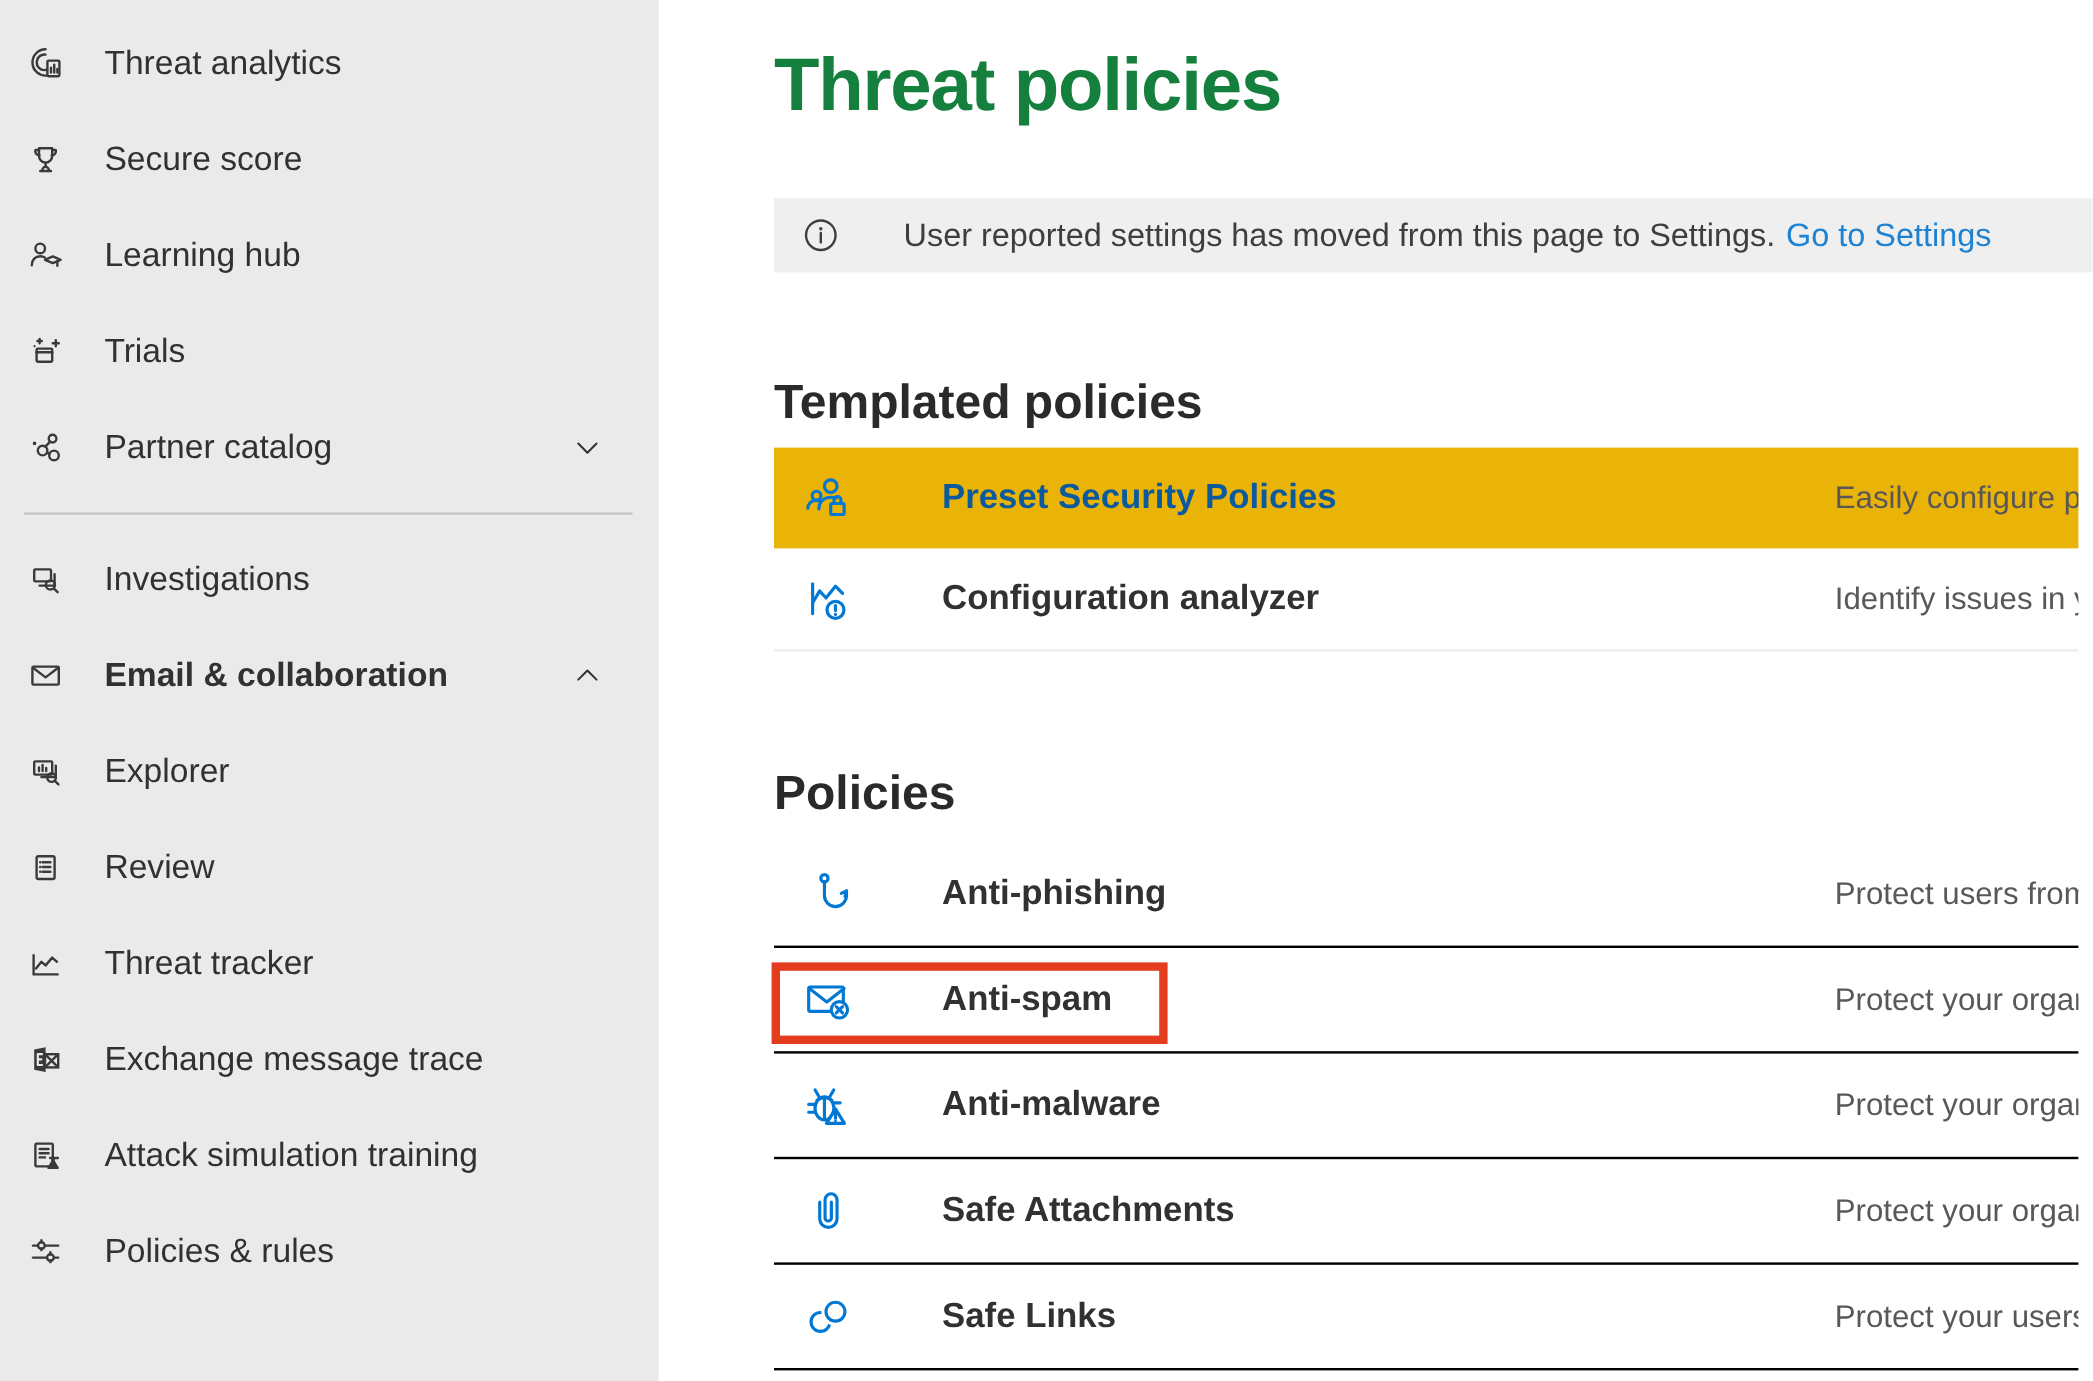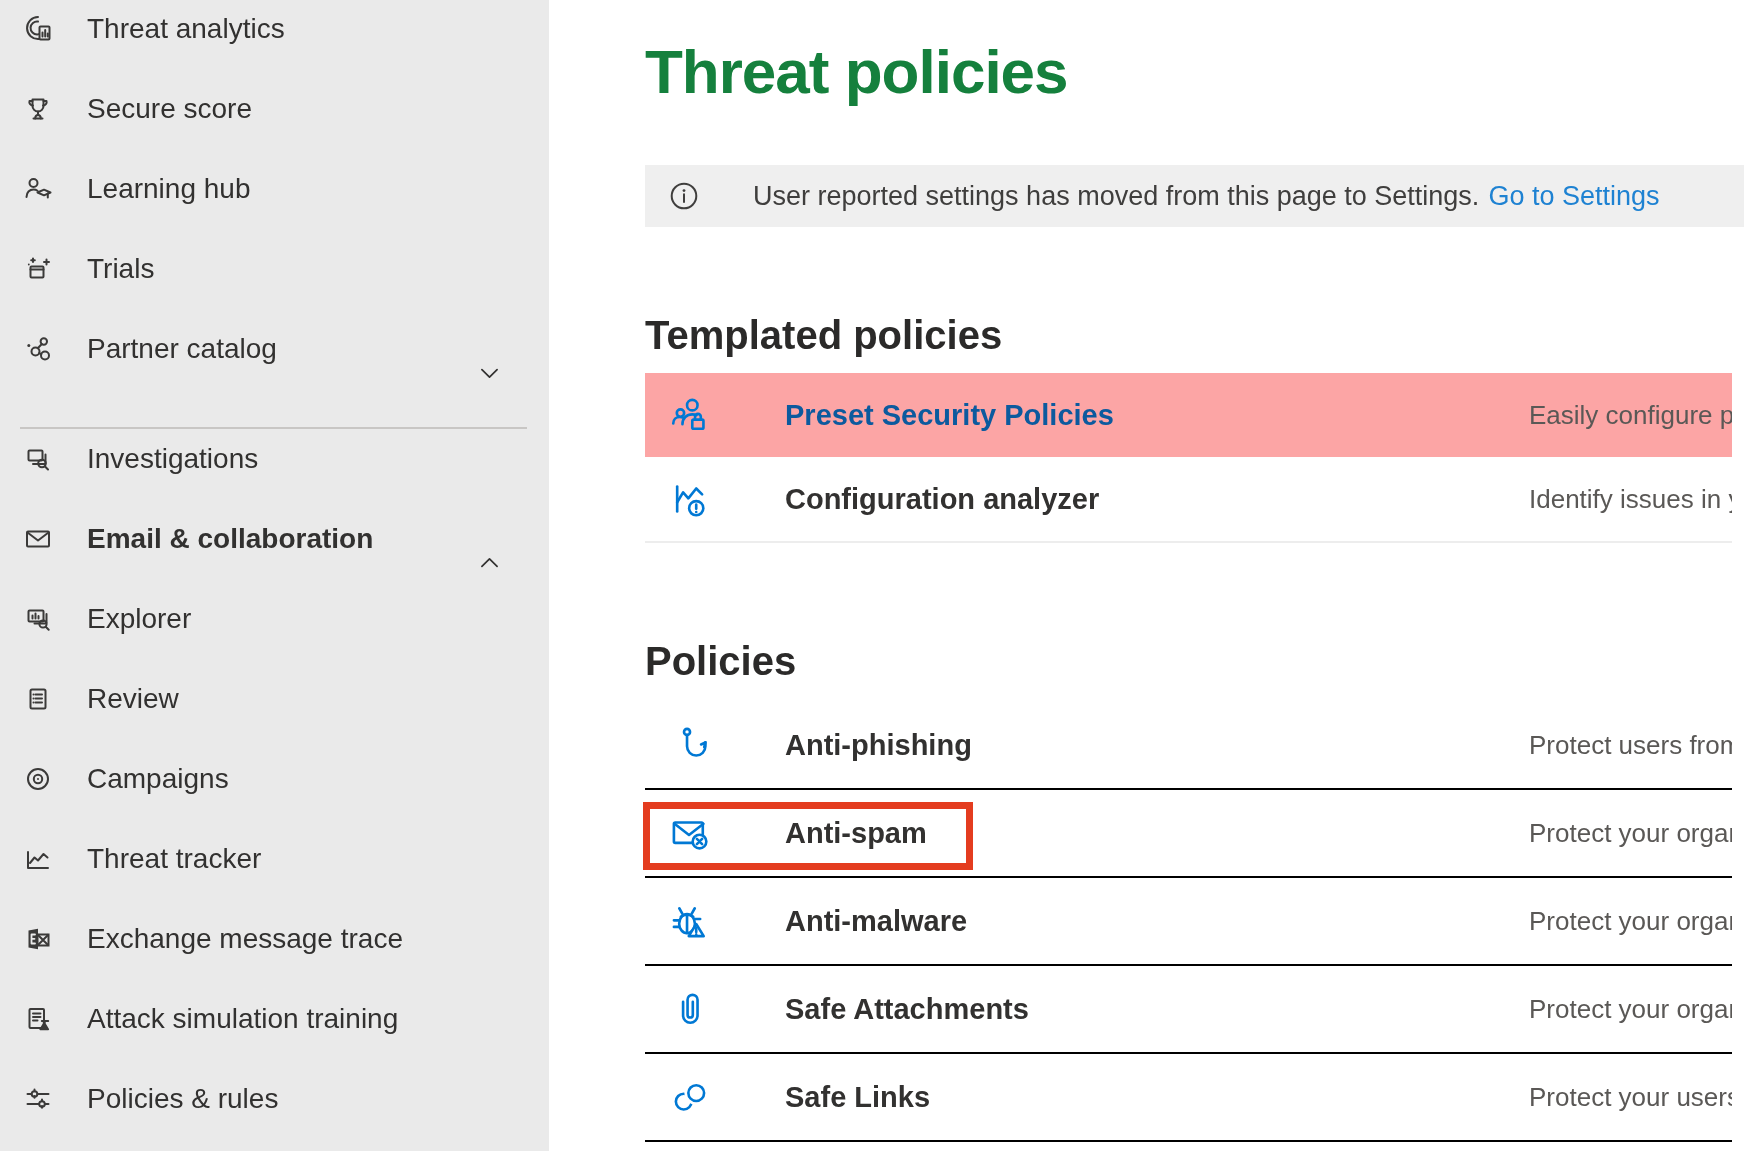--- a/index.html
+++ b/index.html
@@ -1,21 +1,21 @@
 <!DOCTYPE html>
 <html><head>
 <meta charset="utf-8">
 <style>
   html,body{margin:0;padding:0;background:#fff;}
   .app{position:relative;width:1744px;height:1151px;background:#ffffff;overflow:hidden;
        font-family:"Liberation Sans",sans-serif;color:#323130;}
   
   .sidebar{position:absolute;left:0;top:0;width:549px;height:1151px;background:#eaeaea;
            box-sizing:border-box;padding-top:13px;}
-  .side-item{height:80px;display:flex;align-items:flex-start;position:relative;cursor:pointer;}
+  .side-item{height:80px;display:flex;align-items:center;position:relative;cursor:pointer;}
   .side-item .ic{margin-left:22px;width:32px;height:32px;flex:none;color:#3b3a39;}
   .side-item .ic svg{width:100%;height:100%;display:block;}
   .side-item .lbl{margin-left:33px;font-size:28px;color:#323130;white-space:nowrap;}
   .side-item.bold .lbl{font-weight:700;}
   .side-item .chev{position:absolute;right:46px;top:50%;transform:translateY(-50%);
                    width:27px;height:27px;color:#323130;}
   .side-item .chev svg{width:100%;height:100%;display:block;}
   .side-divider{height:30px;display:flex;align-items:center;}
   .side-divider .line{height:2px;background:#c8c6c4;margin-left:20px;width:507px;}
   
@@ -27,21 +27,21 @@
   .banner .info-ic{width:30px;height:30px;flex:none;}
   .banner .btxt{margin-left:22px;font-size:27px;color:#3f3e3d;white-space:nowrap;}
   .banner a{color:#1e82d2;text-decoration:none;margin-left:9px;cursor:pointer;}
   #sections{position:absolute;top:312px;left:0;right:12px;}
   .section-heading{margin:0;font-size:40px;line-height:46px;font-weight:700;color:#2b2a29;height:61px;box-sizing:border-box;}
   .section-heading.second{margin-top:95px;height:64px;}
   .row{position:relative;box-sizing:border-box;cursor:pointer;}
   .sec-0 .row{height:84px;}
   .sec-0 .row.cfg{height:86px;border-bottom:2px solid #ededed;}
   .sec-1 .row{height:88px;border-bottom:2px solid #000000;}
-  .row.hover{background:#fca5a5;}
+  .row.hover{background:#eab308;}
   .row .ic{position:absolute;left:23px;top:50%;transform:translateY(-50%);width:42px;height:42px;color:#0078d4;}
   .row .ic svg{width:100%;height:100%;display:block;}
   .row .ttl{position:absolute;left:140px;top:50%;transform:translateY(-50%);
             font-size:29px;font-weight:700;color:#323130;white-space:nowrap;}
   .row .ttl.link{color:#0c5a9e;}
   .row .desc{position:absolute;left:884px;right:0;top:50%;transform:translateY(-50%);
              font-size:26px;color:#5a5856;white-space:nowrap;overflow:hidden;}
   .row .hl{position:absolute;left:-2px;top:12px;width:330px;height:68px;
            border:7px solid #e43c1f;box-sizing:border-box;pointer-events:none;}
 </style>
@@ -159,30 +159,20 @@
             <rect x="8.5" y="6.5" width="15" height="19" rx="1.5"></rect>
             <path d="M13.5 11.5h6.5 M13.5 15.5h6.5 M13.5 19.5h6.5"></path>
             <path d="M11.5 11.5h.1 M11.5 15.5h.1 M11.5 19.5h.1"></path>
           </svg>
         </span>
         <span class="lbl">Review</span>
       </div>
       <div class="side-item">
         <span class="ic">
           <svg viewBox="0 0 32 32" stroke="currentColor" stroke-width="2" stroke-linecap="round" stroke-linejoin="round" fill="none">
-            <circle cx="16" cy="16" r="10"></circle>
-            <circle cx="16" cy="16" r="4.2"></circle>
-            <circle cx="16" cy="16" r="1" fill="currentColor" stroke="none"></circle>
-          </svg>
-        </span>
-        <span class="lbl">Campaigns</span>
-      </div>
-      <div class="side-item">
-        <span class="ic">
-          <svg viewBox="0 0 32 32" stroke="currentColor" stroke-width="2" stroke-linecap="round" stroke-linejoin="round" fill="none">
             <path d="M6 9v16h20"></path>
             <path d="M8 20l4.5-5.5 3.5 3 5.5-6.5 4 3.5"></path>
           </svg>
         </span>
         <span class="lbl">Threat tracker</span>
       </div>
       <div class="side-item">
         <span class="ic">
           <svg viewBox="0 0 32 32" fill="none">
             <path d="M6.5 7.5l9.5-1.8v20.6l-9.5-1.8z" fill="#3b3a39"></path>

